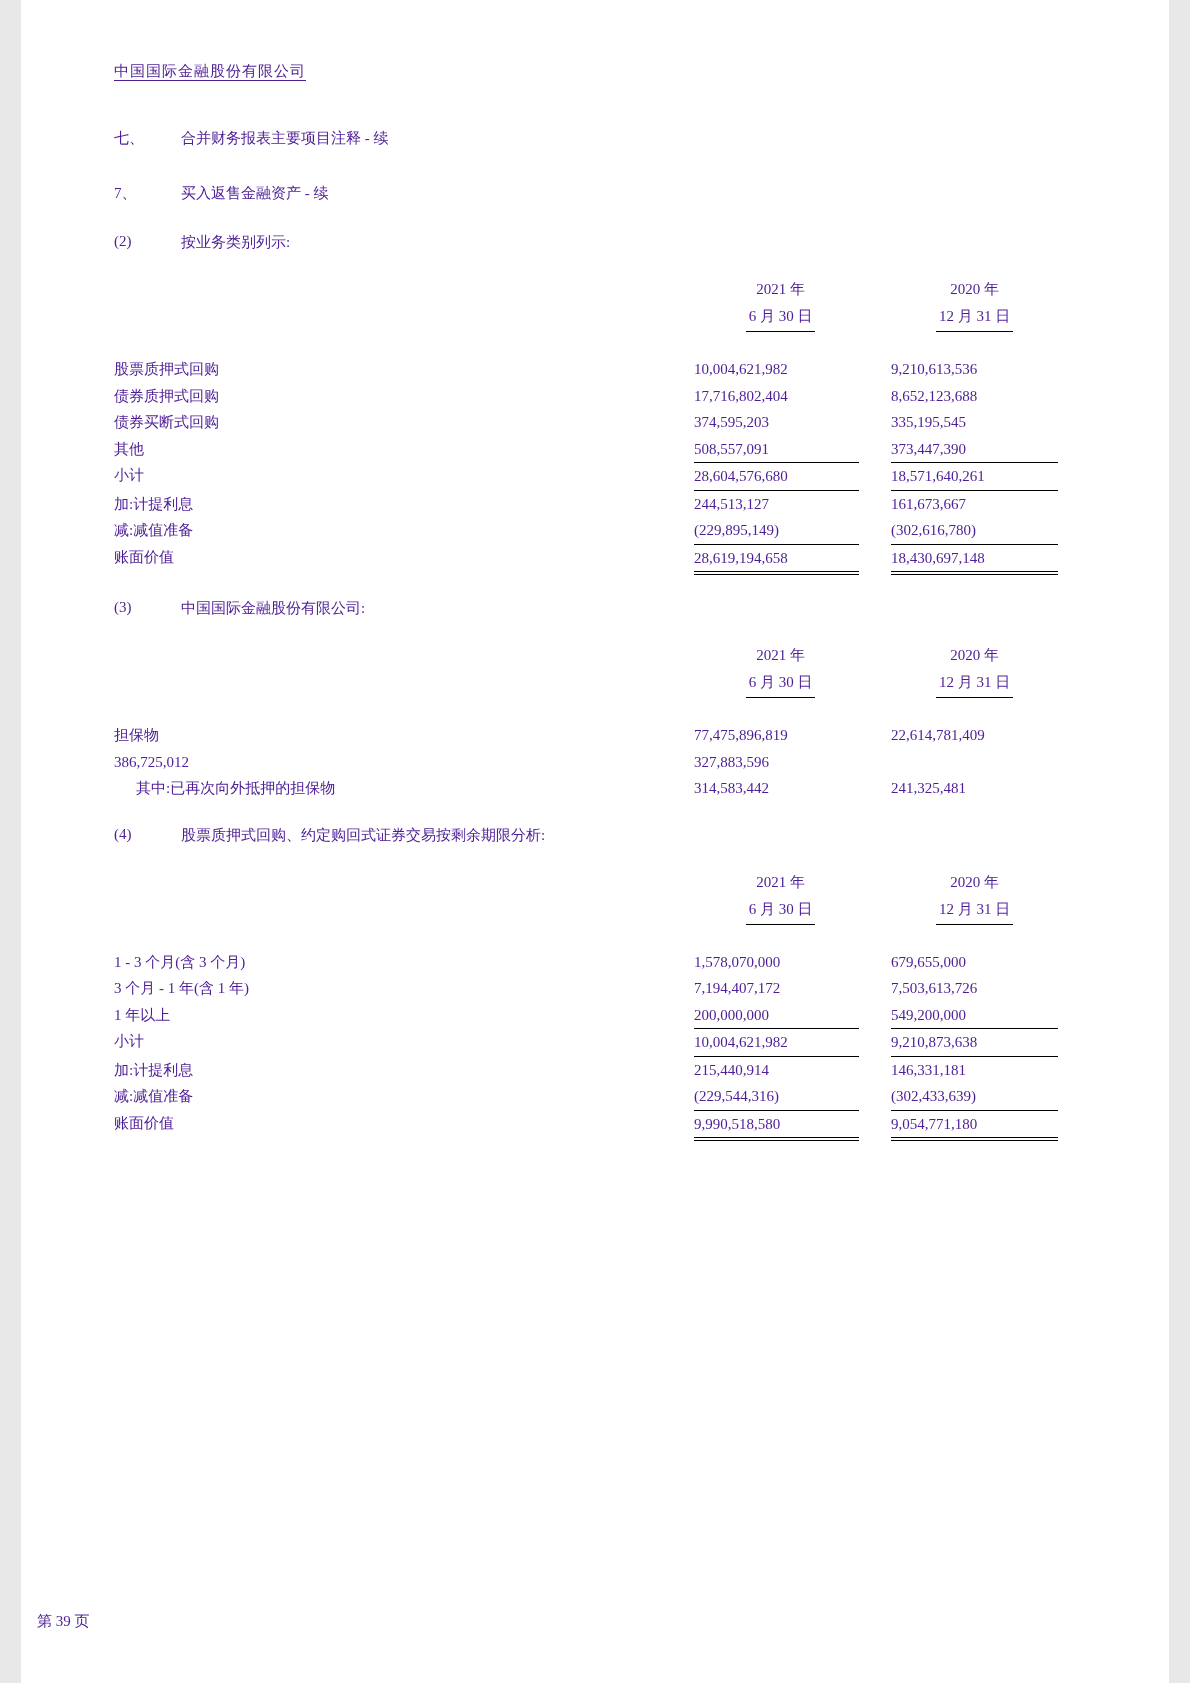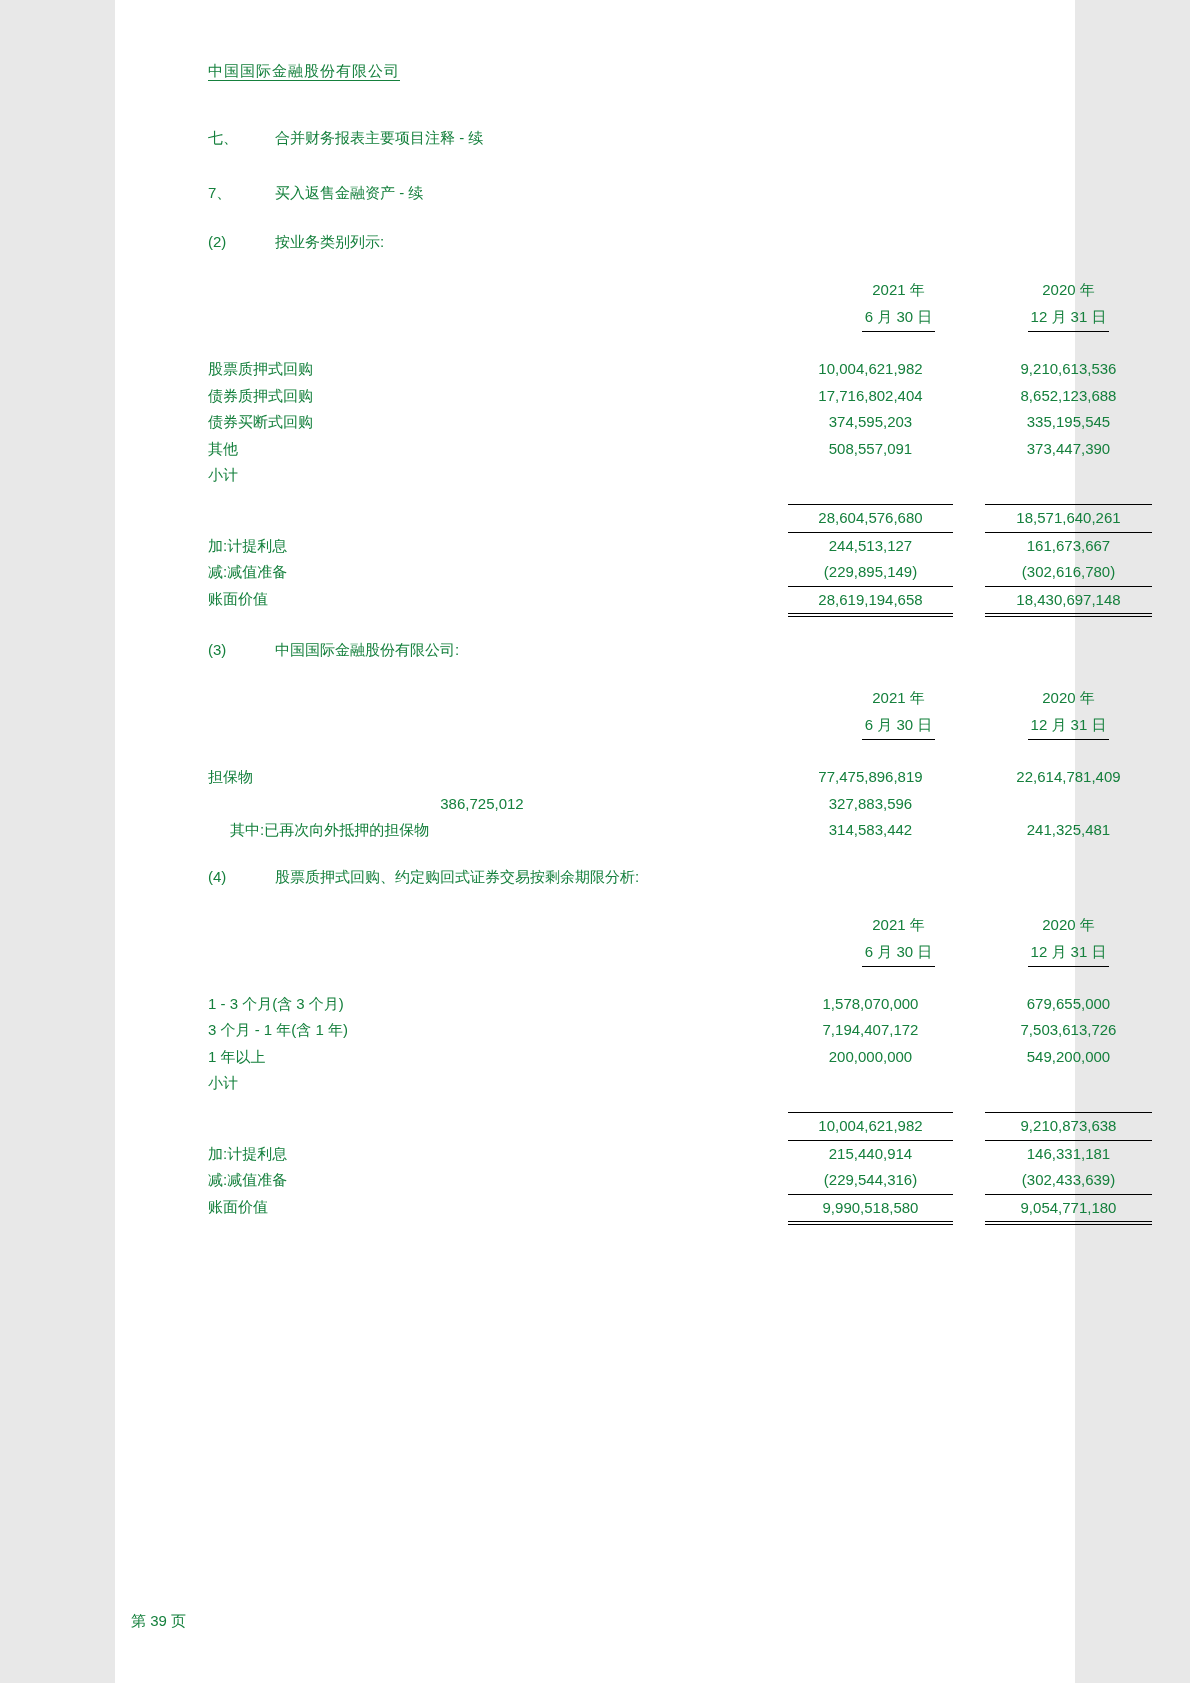--- a/index.html
+++ b/index.html
@@ -1,22 +1,22 @@
 <!DOCTYPE html>
 <html><head>
 <meta charset="utf-8">
 <style>
   html,body { margin:0; padding:0; background:#e8e8e8; }
   .page {
     position: relative;
-    width: 960px; height: 1683px;
+    width: 1148px; height: 1683px;
     margin: 0 auto;
     background: #ffffff;
-    color: #15803d;
-    font-family: Liberation Sans, sans-serif;
+    color: #4c1d95;
+    font-family: Liberation Serif, serif;
     font-size: 15px;
   }
   .content { position: absolute; left: 93px; top: 62px; width: 944px; }
 
   .company {
     display: inline-block;
     text-decoration: underline;
     text-underline-offset: 4px;
     margin-bottom: 48px;
     letter-spacing: 1px;
@@ -24,42 +24,42 @@
 
   .hline { display: flex; }
   .hnum { width: 67px; flex: 0 0 67px; }
   .h-main { margin-bottom: 36px; }
   .h-sub  { margin-bottom: 30px; }
   .sec-head { margin-bottom: 24px; margin-top: 24px; }
 
   .thead {
     display: grid;
     grid-template-columns: 1fr 165px 167px;
-    column-gap: 4px;
+    column-gap: 28px;
     line-height: 27px;
     margin-bottom: 24px;
   }
   .thcell { text-align: center; }
   .thdate { display: inline-block; border-bottom: 1px solid #000; padding: 0 3px 1px 3px; }
 
   .trows { margin-bottom: 8px; }
   .trow {
     display: grid;
     grid-template-columns: 1fr 165px 167px;
     column-gap: 20px;
     line-height: 26.5px;
     gap: 32px;
   }
   .tlabel { white-space: nowrap; }
   .indent0 { padding-left: 0; }
   .indent1 { padding-left: 12px; }
   .indent2 { padding-left: 22px; }
-  .tval { text-align: center; white-space: nowrap; }
+  .tval { text-align: left; white-space: nowrap; }
   .rt { border-top: 1px solid #000; }
-  .rb { border-bottom: 1px solid #000; margin-top: 42px; }
+  .rb { border-bottom: 1px solid #000; }
   .db { border-bottom: 4px double #000; }
 
   .footer {
     position: absolute;
     left: 16px; right: 0;
     top: 1612px;
     text-align: left;
   }
 </style>
 </head>

